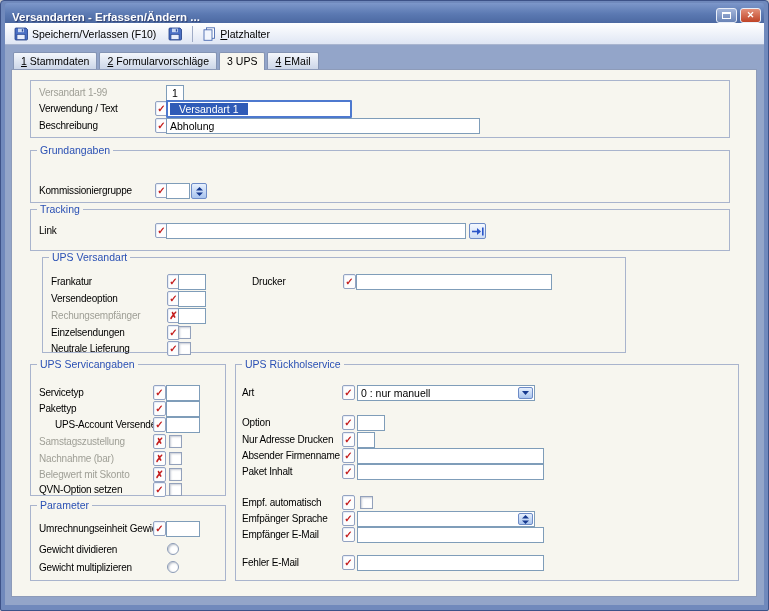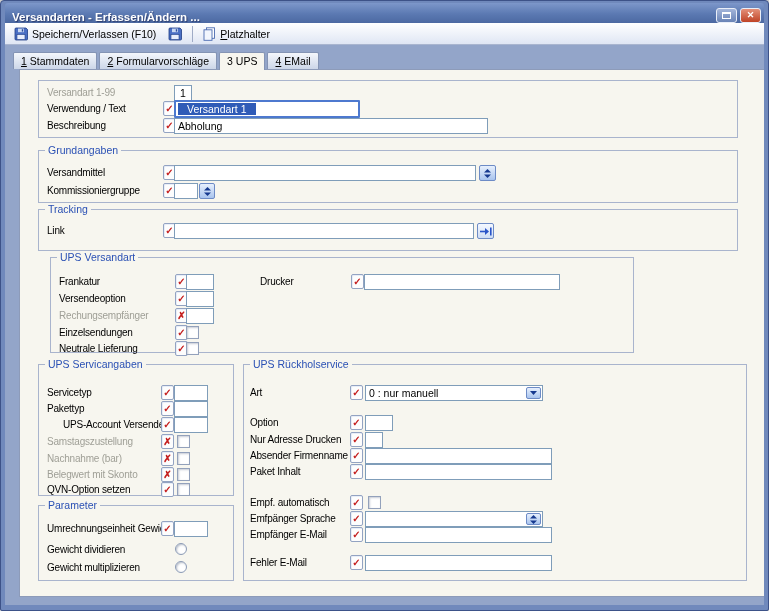--- a/index.html
+++ b/index.html
@@ -37,21 +37,21 @@
           position:relative; z-index:2; }
   .tab { display:flex; align-items:center; height:17px; padding:0 7px 1px 7px;
          background:linear-gradient(180deg,#f4f7fc,#ccd6e8);
          border:1px solid #8494b4; border-bottom:none; border-radius:2px 2px 0 0;
          margin-right:2px; font-size:10.5px; white-space:nowrap; cursor:default; }
   .tab .accel { text-decoration:underline; }
   .tab .tlbl { margin-left:3px; }
   .tab.active { background:#f7f6ef; height:18px; margin-bottom:-1px; padding-bottom:2px; }
   .tab.active .accel { text-decoration:none; }
 
-  .panel { position:relative; margin-left:14px; width:746px; height:528px;
+  .panel { position:relative; margin-left:6px; width:746px; height:528px;
            background:#f7f6ef; border:1px solid #8d9bb9; }
 
   .group { position:absolute; border:1px solid #a9b4cd; }
   .gtitle { position:absolute; top:-7px; left:6px; background:#f7f6ef; padding:0 3px;
             font-size:10.5px; color:#2a50b4; line-height:13px; white-space:nowrap; }
 
   .row { position:absolute; left:0; right:0; height:17px; }
   .lbl { position:absolute; top:2px; font-size:10px; letter-spacing:-0.2px;
          white-space:nowrap; color:#000; }
   .lbl.dis { color:#9f9f96; }
@@ -186,33 +186,20 @@
         </div>
         <div class="row" style="top:37px">
           <span class="lbl" style="left:8px">Beschreibung</span>
           <span class="flag ok" style="left:124px"></span>
           <input class="txt" style="left: 135px; width: 314px;" value="Abholung">
         </div>
       </div>
 
       <div class="group" style="left:18px;top:80px;width:700px;height:53px">
         <span class="gtitle">Grundangaben</span>
-        <div class="row" style="top:14px">
-          <span class="lbl" style="left:8px">Versandmittel</span>
-          <span class="flag ok" style="left:124px"></span>
-          <div class="combo" style="left:135px;width:302px">
-              <span class="cval"></span>
-            </div>
-          <span class="spinbtn" style="left:440px">
-              <svg width="7" height="9" viewBox="0 0 7 9">
-                <path d="M3.5 0L7 3.5H0z" fill="#16398f"></path>
-                <path d="M3.5 9L0 5.5h7z" fill="#16398f"></path>
-              </svg>
-            </span>
-        </div>
         <div class="row" style="top:32px">
           <span class="lbl" style="left:8px">Kommissioniergruppe</span>
           <span class="flag ok" style="left:124px"></span>
           <input class="txt" style="left: 135px; width: 24px;">
           <span class="spinbtn" style="left:160px;width:16px">
               <svg width="7" height="9" viewBox="0 0 7 9">
                 <path d="M3.5 0L7 3.5H0z" fill="#16398f"></path>
                 <path d="M3.5 9L0 5.5h7z" fill="#16398f"></path>
               </svg>
             </span>

